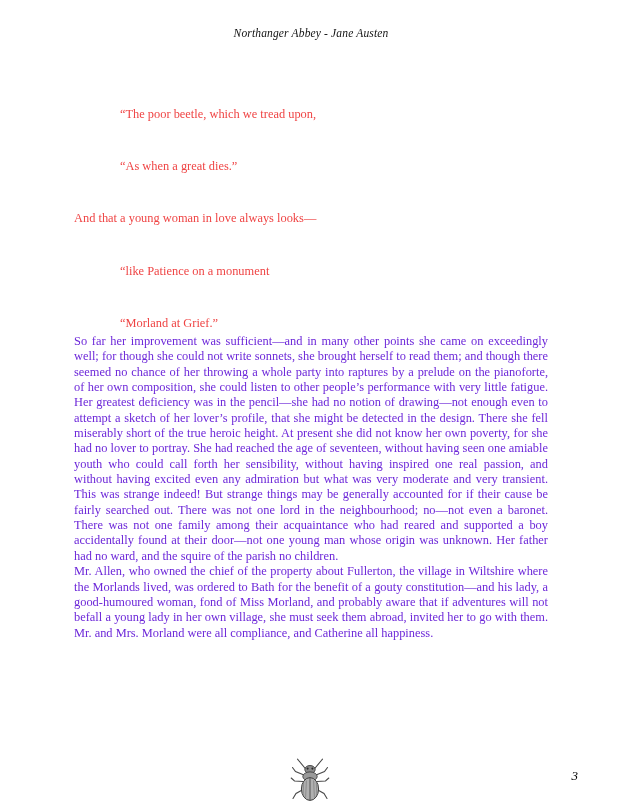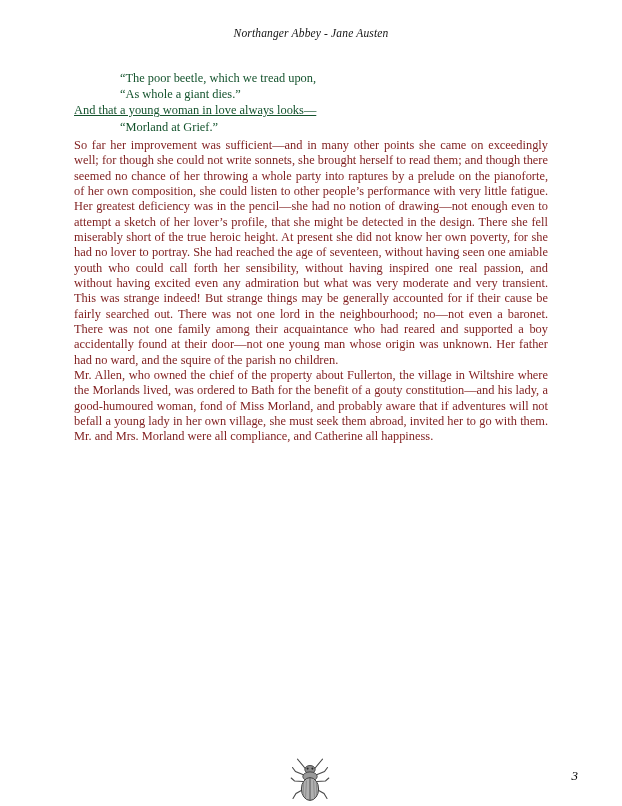--- a/index.html
+++ b/index.html
@@ -49,38 +49,38 @@
 
   .verse {
     margin: 0 0 0 0;
     padding: 0;
     list-style: none;
   }
   .verse-line {
     font-size: 12.4px;
     line-height: 16.2px;
     white-space: nowrap;
-    color: #14532d;
+    color: #ef4444;
+    margin-top: 36px;
   }
   .verse-line.indent {
     padding-left: 46px;
   }
   .verse-line.flush {
     padding-left: 0;
-    text-decoration: underline;
   }
 
   .para {
     margin: 0;
     padding: 0;
     text-align: justify;
     text-justify: inter-word;
     font-size: 12.4px;
     line-height: 15.35px;
-    color: #7f1d1d;
+    color: #6d28d9;
     hyphens: none;
   }
   .para:first-of-type {
     margin-top: 3px;
   }
 
   
   .ornament {
     position: absolute;
     left: 288px;
@@ -107,22 +107,23 @@
 <body>
 
 <div class="page">
 
   <div class="running-header">Northanger Abbey - Jane Austen</div>
 
   <div class="text-block">
 
     <div class="verse">
       <div class="verse-line indent">“The poor beetle, which we tread upon,</div>
-      <div class="verse-line indent">“As whole a giant dies.”</div>
+      <div class="verse-line indent">“As when a great dies.”</div>
       <div class="verse-line flush">And that a young woman in love always looks—</div>
+      <div class="verse-line indent">“like Patience on a monument</div>
       <div class="verse-line indent">“Morland at Grief.”</div>
     </div>
 
     <p class="para">So far her improvement was sufficient—and in many other points she came on exceedingly well; for though she could not write sonnets, she brought herself to read them; and though there seemed no chance of her throwing a whole party into raptures by a prelude on the pianoforte, of her own composition, she could listen to other people’s performance with very little fatigue. Her greatest deficiency was in the pencil—she had no notion of drawing—not enough even to attempt a sketch of her lover’s profile, that she might be detected in the design. There she fell miserably short of the true heroic height. At present she did not know her own poverty, for she had no lover to portray. She had reached the age of seventeen, without having seen one amiable youth who could call forth her sensibility, without having inspired one real passion, and without having excited even any admiration but what was very moderate and very transient. This was strange indeed! But strange things may be generally accounted for if their cause be fairly searched out. There was not one lord in the neighbourhood; no—not even a baronet. There was not one family among their acquaintance who had reared and supported a boy accidentally found at their door—not one young man whose origin was unknown. Her father had no ward, and the squire of the parish no children.</p>
     <p class="para">Mr. Allen, who owned the chief of the property about Fullerton, the village in Wiltshire where the Morlands lived, was ordered to Bath for the benefit of a gouty constitution—and his lady, a good-humoured woman, fond of Miss Morland, and probably aware that if adventures will not befall a young lady in her own village, she must seek them abroad, invited her to go with them. Mr. and Mrs. Morland were all compliance, and Catherine all happiness.</p>
 
   </div>
 
   <div class="ornament">
     <svg viewBox="0 0 44 48" xmlns="http://www.w3.org/2000/svg">

